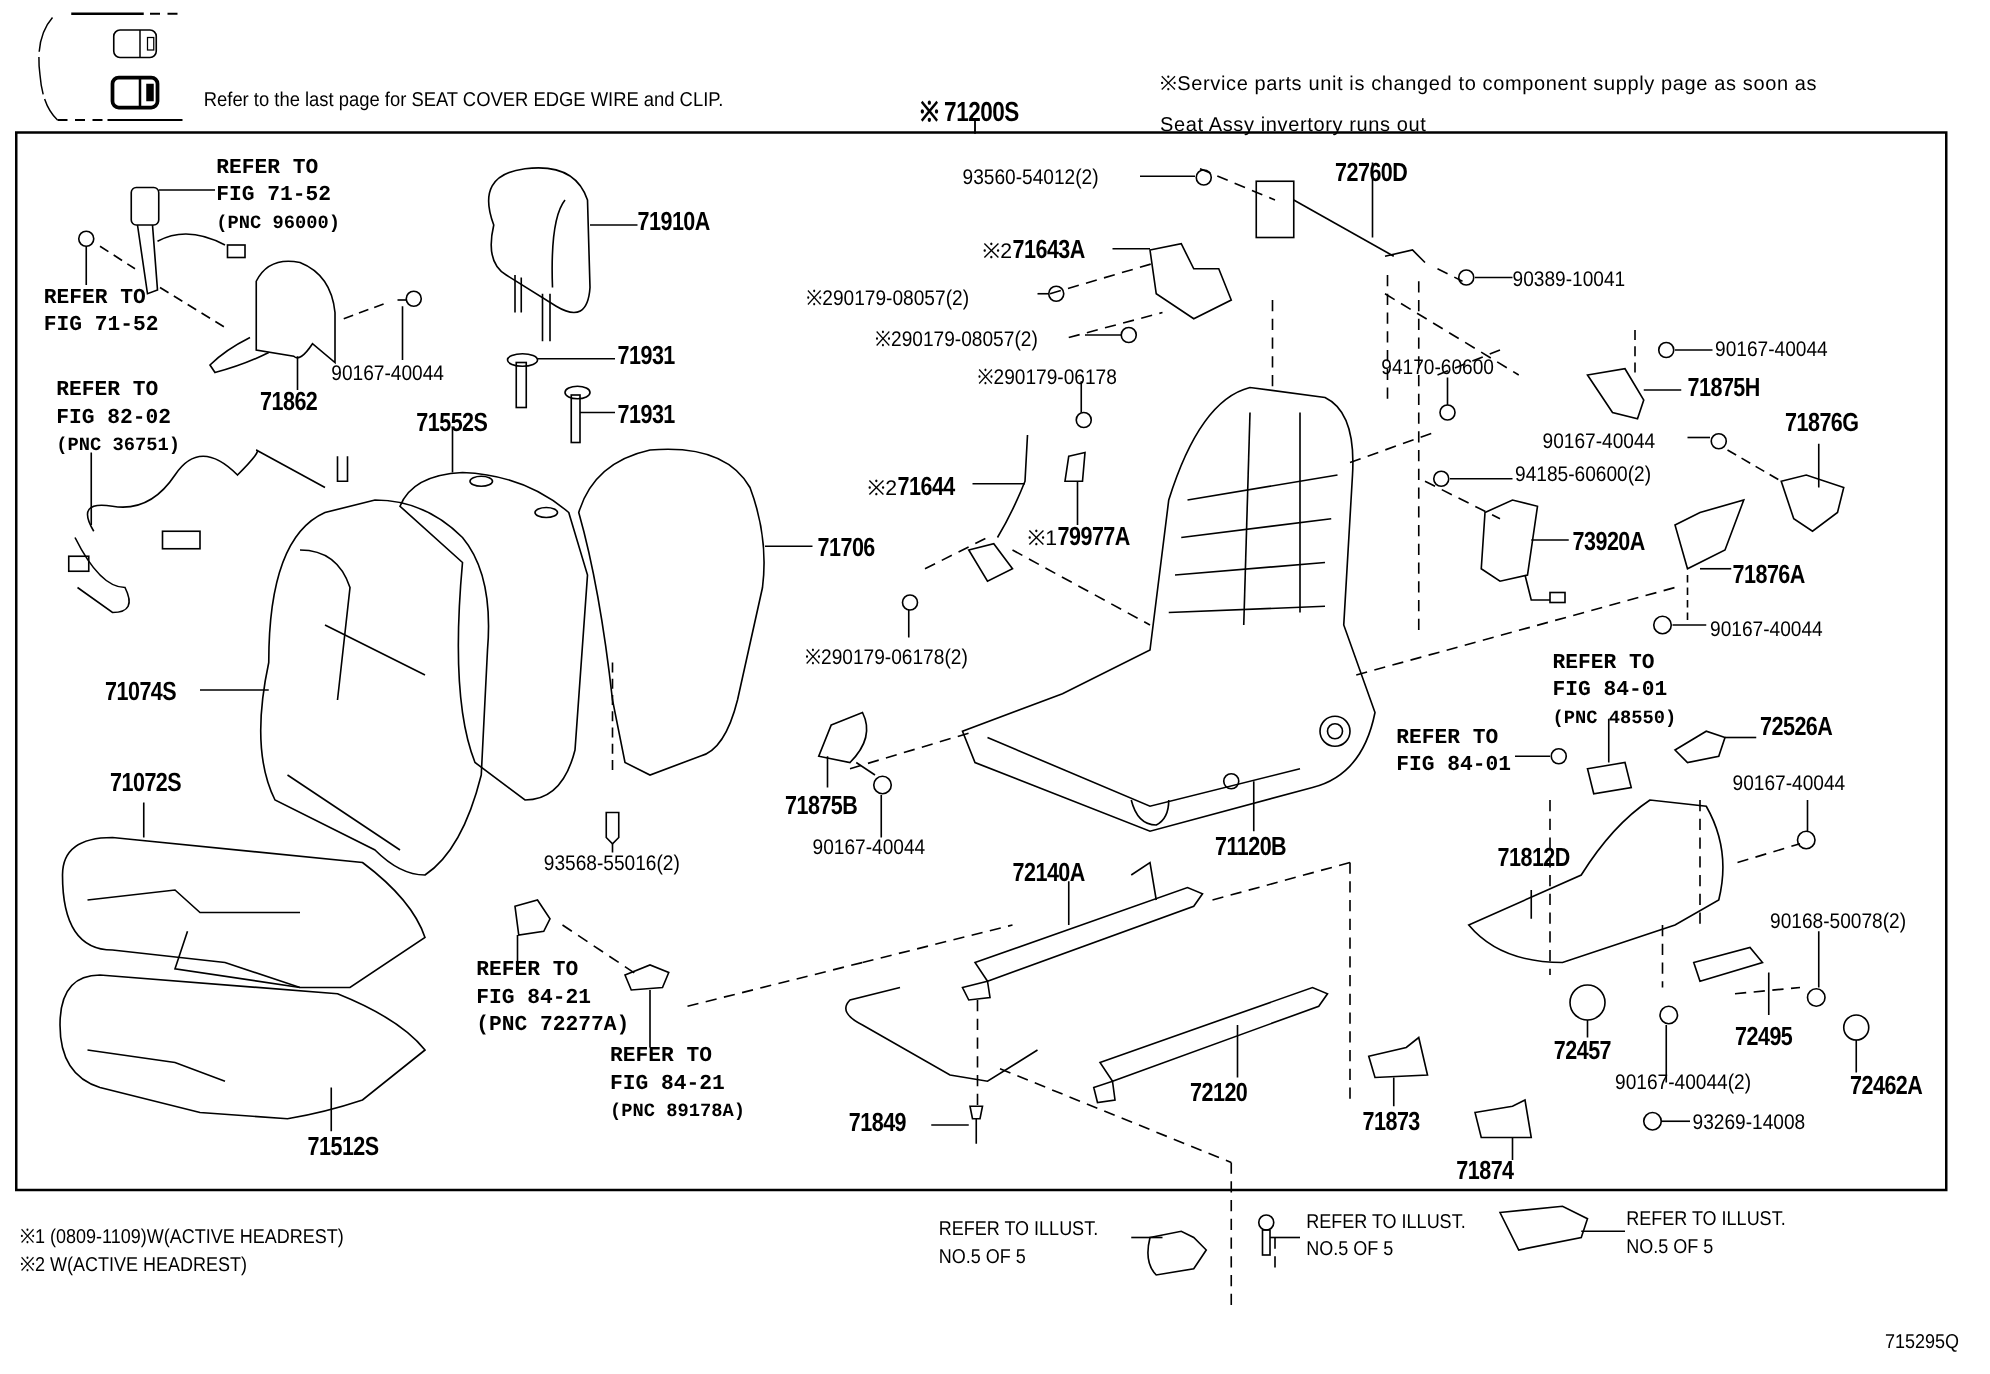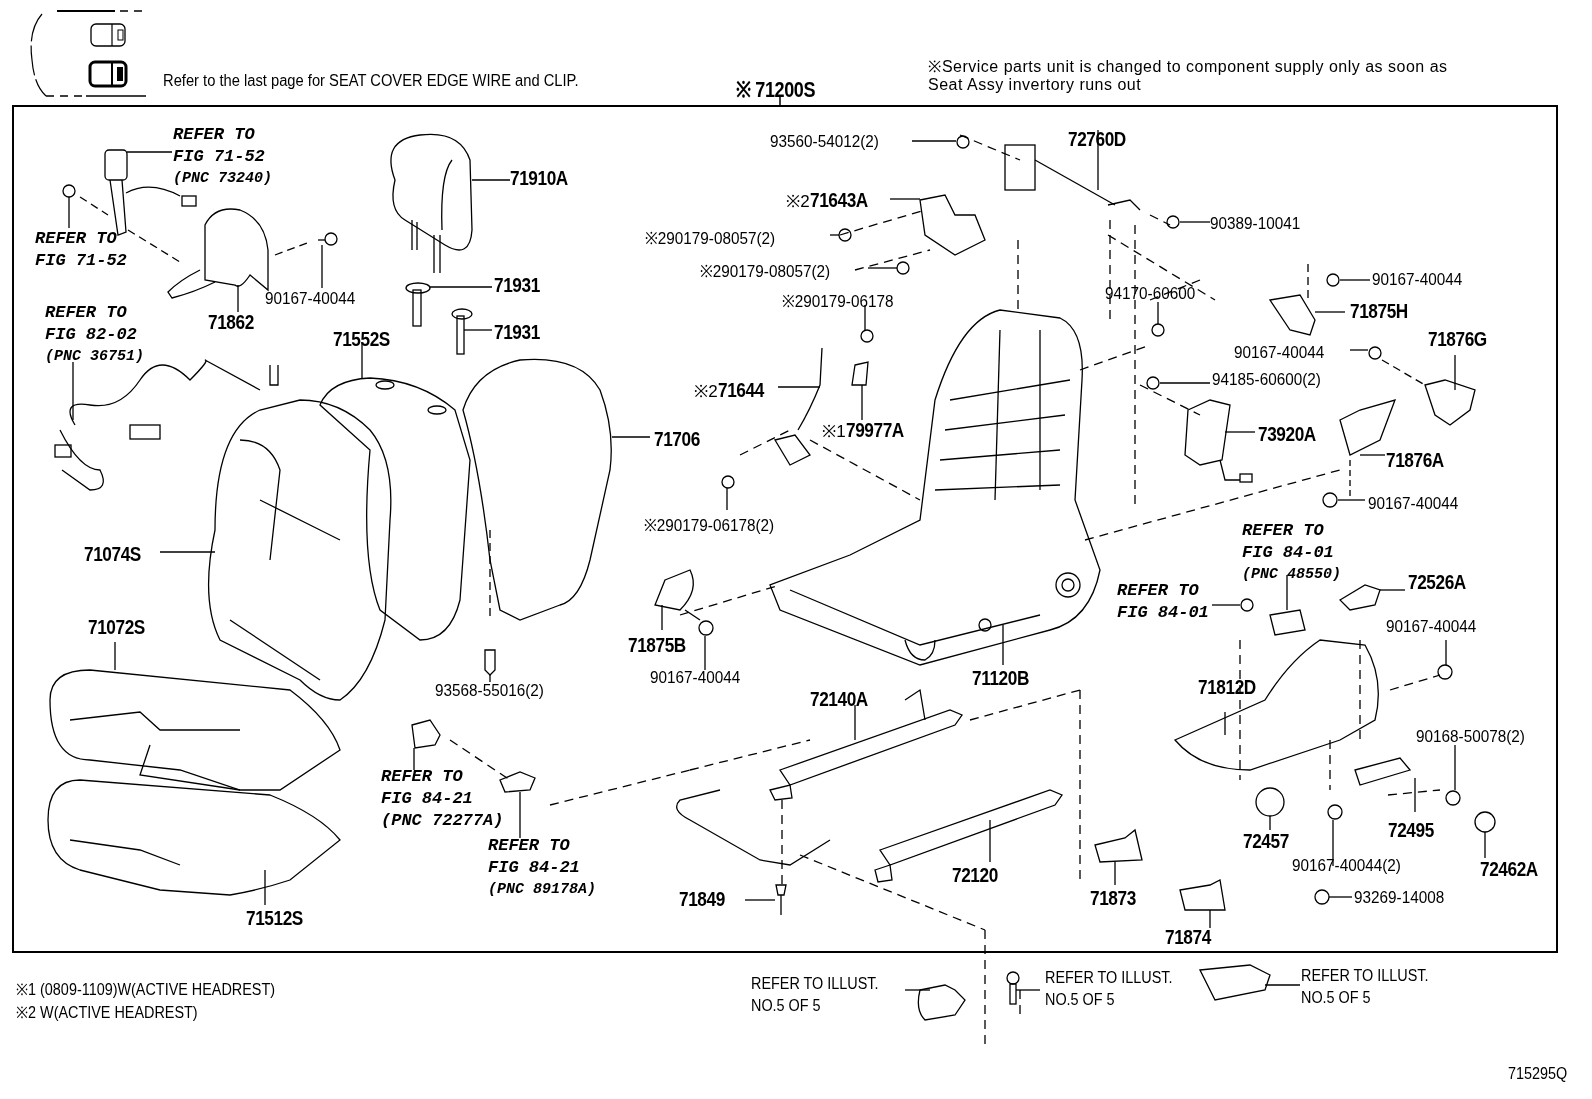--- a/index.html
+++ b/index.html
@@ -1,19 +1,19 @@
 <!DOCTYPE html>
 <html><head>
 <meta charset="utf-8">
 <style>
   html, body { margin:0; padding:0; background:#ffffff; }
   body { width:1592px; height:1099px; position:relative; overflow:hidden; font-family:"Liberation Sans", sans-serif; color:#000; }
   .abs { position:absolute; white-space:nowrap; }
   .lbl-big { font-family:"Liberation Sans Narrow","Liberation Sans", sans-serif; font-weight:bold; font-size:21px; transform:scaleX(0.82); transform-origin:left top; letter-spacing:-0.5px; }
-  .lbl-mono { font-family:"Liberation Mono","DejaVu Sans Mono", monospace; font-size:17px; font-weight:bold; letter-spacing:0px;font-style:italic; }
+  .lbl-mono { font-family:"Liberation Mono","DejaVu Sans Mono", monospace; font-size:17px; font-weight:bold; letter-spacing:0px; }
   .lbl-mono-s { font-family:"Liberation Mono","DejaVu Sans Mono", monospace; font-size:15px; font-weight:bold; }
   .lbl-pn { font-family:"Liberation Sans", sans-serif; font-size:17px; transform:scaleX(0.9); transform-origin:left top; }
   .note { font-family:"Liberation Sans", sans-serif; font-size:16px; }
   .note-sm { font-family:"Liberation Sans", sans-serif; font-size:16px; transform:scaleX(0.9); transform-origin:left top; line-height:22px; }
   svg { position:absolute; left:0; top:0; }
   .frame { position:absolute; left:12px; top:105px; width:1546px; height:848px; border:2px solid #000; box-sizing:border-box; }
 </style>
 </head>
 <body>
 
@@ -32,22 +32,22 @@
   <g>
     <rect x="90" y="62" width="36" height="24" rx="5" fill="none" stroke="#000" stroke-width="3"></rect>
     <line x1="112" y1="62" x2="112" y2="86" stroke="#000" stroke-width="2"></line>
     <rect x="117" y="67" width="6" height="14" fill="#000"></rect>
   </g>
 </svg>
 </div>
 
 <div class="abs note" style="left:163px;top:72px;transform:scaleX(0.92);transform-origin:left top;">Refer to the last page for SEAT COVER EDGE WIRE and CLIP.</div>
 <div class="abs lbl-big" style="left:736px;top:73px;font-size:22px;">※ 71200S</div>
-<div class="abs note" style="left:928px;top:55px;letter-spacing:0.5px;">※Service parts unit is changed to component supply only as soon as</div>
-<div class="abs note" style="left:928px;top:76px;letter-spacing:0.5px;">Seat Assy invertory runs out</div>
+<div class="abs note" style="left:928px;top:55px;letter-spacing:0.5px;">※Service parts unit is changed to component supply page as soon as</div>
+<div class="abs note" style="left:928px;top:92px;letter-spacing:0.5px;">Seat Assy invertory runs out</div>
 
 <div class="frame"></div>
 
 <svg width="1592" height="1099">
   <g fill="none" stroke="#000" stroke-width="1.3">
 
     <line x1="780" y1="95" x2="780" y2="107" stroke-width="1.5"></line>
 
     <g>
       <path d="M395 180 Q380 140 420 135 Q460 130 470 160 L472 230 Q470 260 445 245 L405 220 Q388 210 395 180 Z"></path>
@@ -390,21 +390,21 @@
 <div class="abs lbl-pn" style="left:1416px;top:727px;">90168-50078(2)</div>
 <div class="abs lbl-big" style="left:1243px;top:829px;">72457</div>
 <div class="abs lbl-big" style="left:1388px;top:818px;">72495</div>
 <div class="abs lbl-pn" style="left:1292px;top:856px;">90167-40044(2)</div>
 <div class="abs lbl-big" style="left:1480px;top:857px;">72462A</div>
 <div class="abs lbl-pn" style="left:1354px;top:888px;">93269-14008</div>
 
 <div class="abs lbl-mono" style="left:173px;top:124px;line-height:22px;">
   <div>REFER TO</div>
   <div>FIG 71-52</div>
-  <div class="lbl-mono-s">(PNC 73240)</div>
+  <div class="lbl-mono-s">(PNC 96000)</div>
 </div>
 <div class="abs lbl-mono" style="left:35px;top:228px;line-height:22px;">
   <div>REFER TO</div>
   <div>FIG 71-52</div>
 </div>
 <div class="abs lbl-mono" style="left:45px;top:302px;line-height:22px;">
   <div>REFER TO</div>
   <div>FIG 82-02</div>
   <div class="lbl-mono-s">(PNC 36751)</div>
 </div>

